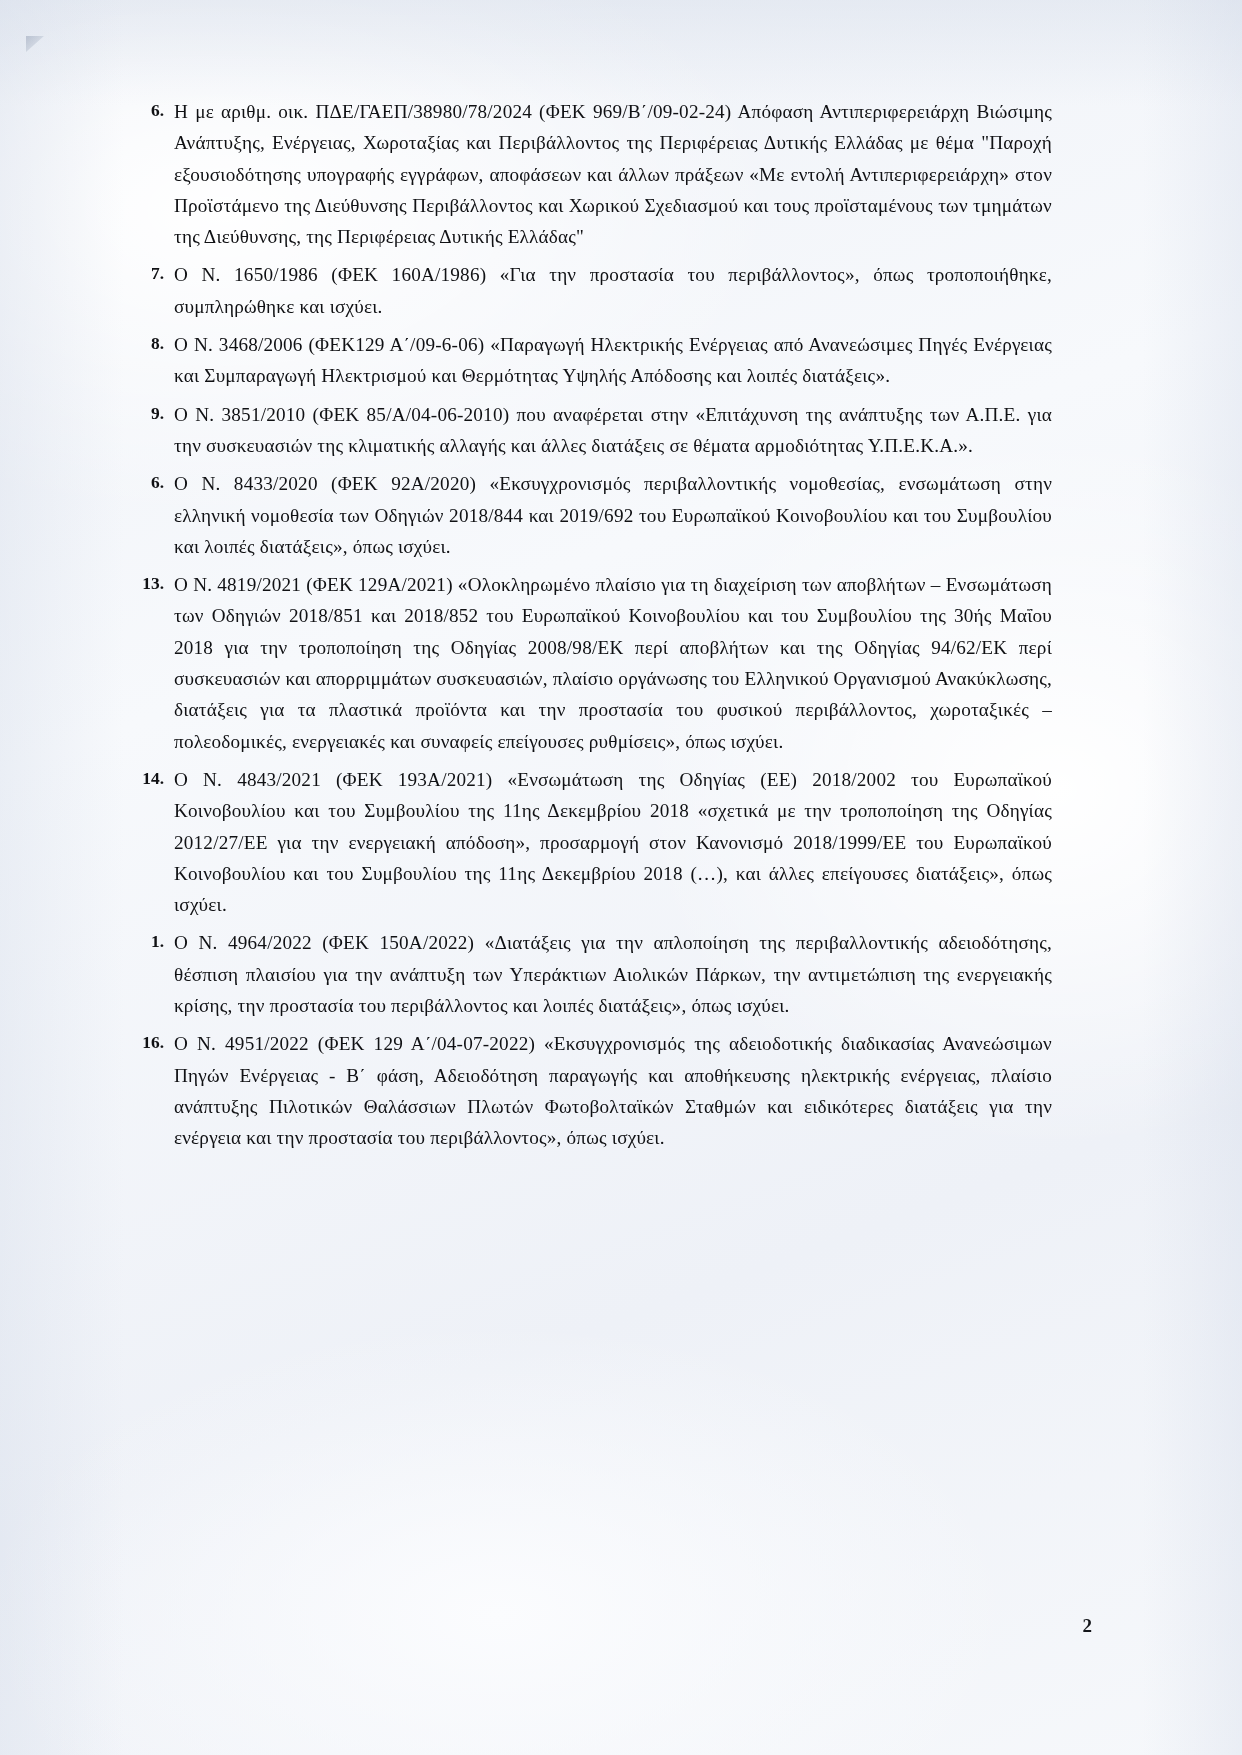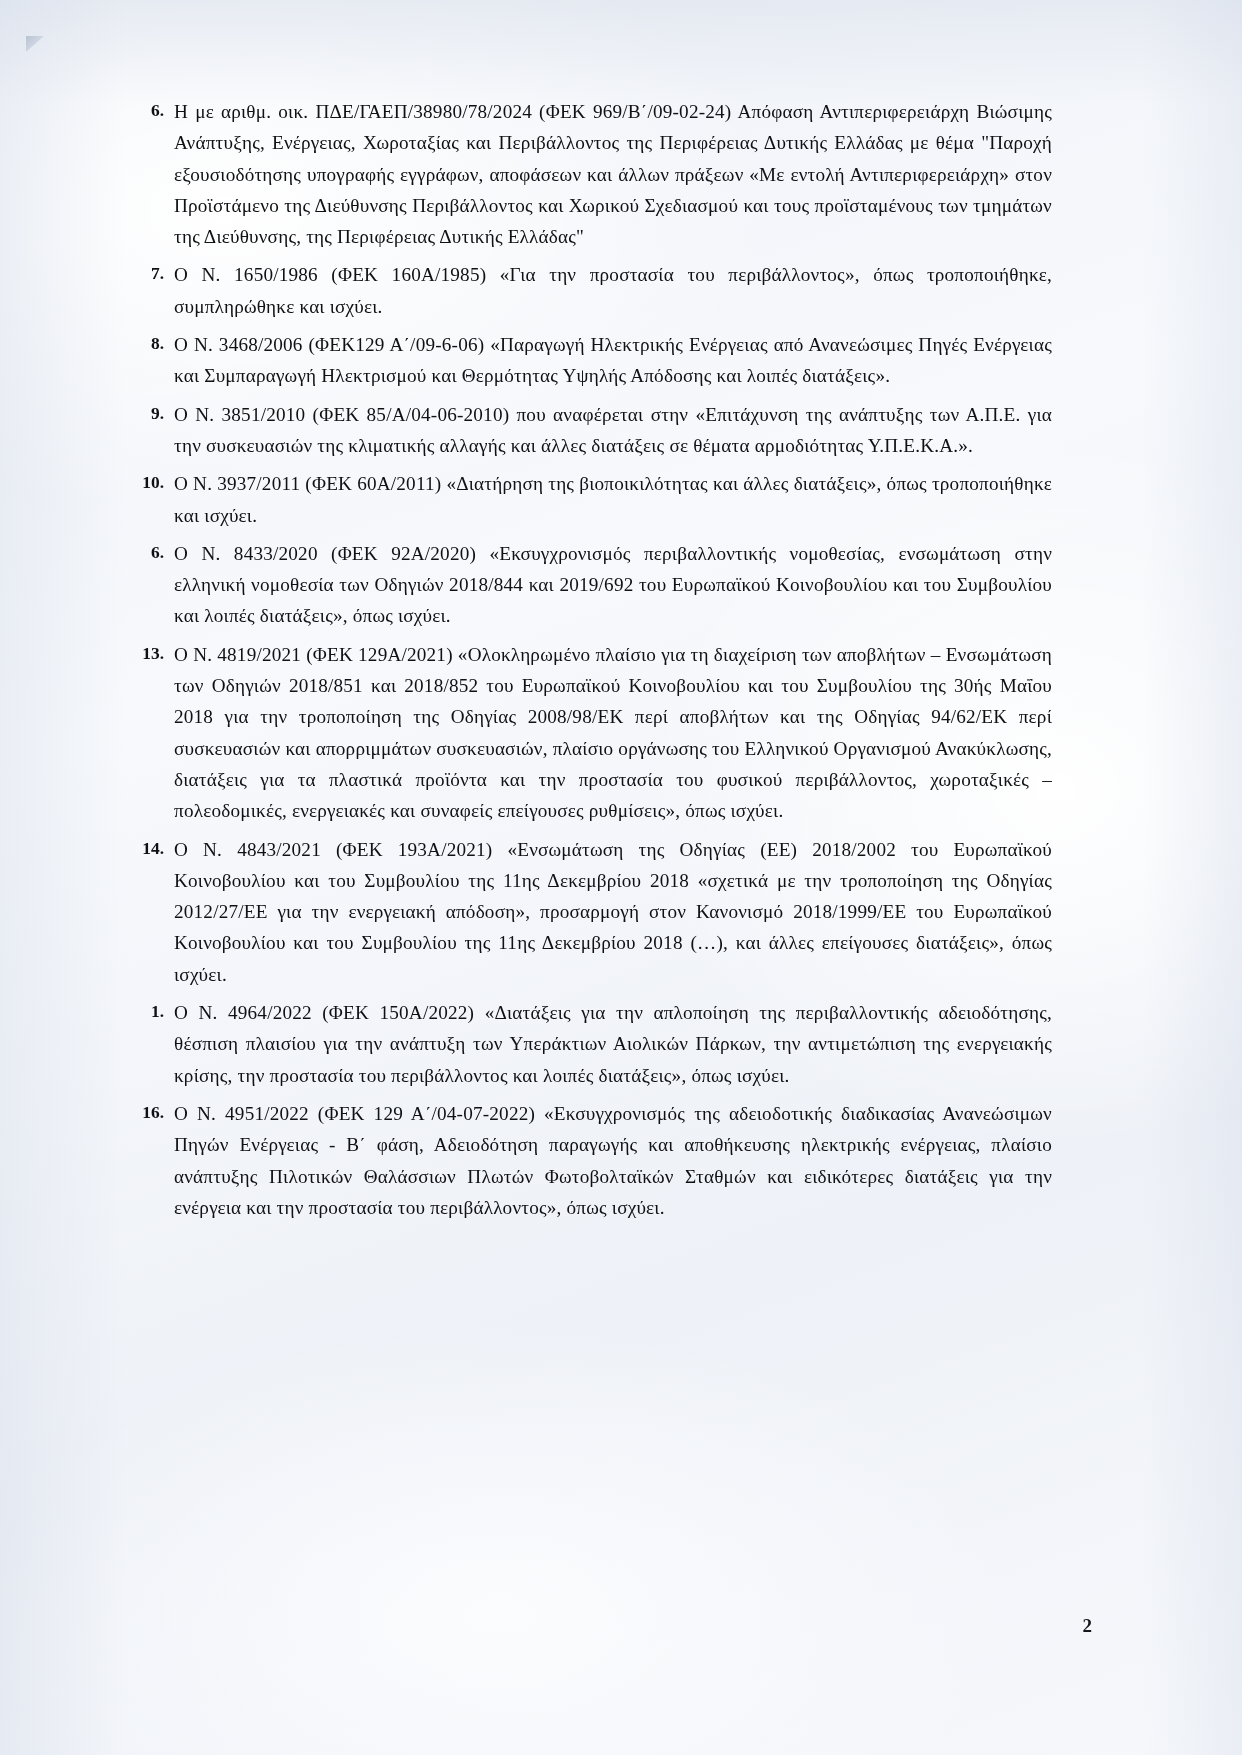--- a/index.html
+++ b/index.html
@@ -106,33 +106,29 @@
   <div class="corner-mark"></div>
 
   <div class="content">
     <ol class="clauses">
         <li>
           <span class="num">6.</span>
           <span class="para"><span class="body-text rm">Η με αριθμ. οικ. ΠΔΕ/ΓΑΕΠ/38980/78/2024 (ΦΕΚ 969/Β΄/09-02-24) Απόφαση Αντιπεριφερειάρχη Βιώσιμης Ανάπτυξης, Ενέργειας, Χωροταξίας και Περιβάλλοντος της Περιφέρειας Δυτικής Ελλάδας με θέμα "Παροχή εξουσιοδότησης υπογραφής εγγράφων, αποφάσεων και άλλων πράξεων «Με εντολή Αντιπεριφερειάρχη» στον Προϊστάμενο της Διεύθυνσης Περιβάλλοντος και Χωρικού Σχεδιασμού και τους προϊσταμένους των τμημάτων της Διεύθυνσης, της Περιφέρειας Δυτικής Ελλάδας"</span></span>
         </li>
         <li>
           <span class="num">7.</span>
-          <span class="para"><span class="body-text rm">Ο Ν. 1650/1986 (ΦΕΚ 160Α/1985) </span><span class="body-text it">«Για την προστασία του περιβάλλοντος»</span><span class="body-text rm">, όπως τροποποιήθηκε, συμπληρώθηκε και ισχύει.</span></span>
+          <span class="para"><span class="body-text rm">Ο Ν. 1650/1986 (ΦΕΚ 160Α/1986) </span><span class="body-text it">«Για την προστασία του περιβάλλοντος»</span><span class="body-text rm">, όπως τροποποιήθηκε, συμπληρώθηκε και ισχύει.</span></span>
         </li>
         <li>
           <span class="num">8.</span>
           <span class="para"><span class="body-text rm">Ο Ν. 3468/2006 (ΦΕΚ129 Α΄/09-6-06) </span><span class="body-text it">«Παραγωγή Ηλεκτρικής Ενέργειας από Ανανεώσιμες Πηγές Ενέργειας και Συμπαραγωγή Ηλεκτρισμού και Θερμότητας Υψηλής Απόδοσης και λοιπές διατάξεις».</span></span>
         </li>
         <li>
           <span class="num">9.</span>
           <span class="para"><span class="body-text rm">Ο Ν. 3851/2010 (ΦΕΚ 85/Α/04-06-2010) που αναφέρεται στην </span><span class="body-text it">«Επιτάχυνση της ανάπτυξης των Α.Π.Ε. για την συσκευασιών της κλιματικής αλλαγής και άλλες διατάξεις σε θέματα αρμοδιότητας Υ.Π.Ε.Κ.Α.».</span></span>
-        </li>
-        <li>
-          <span class="num">10.</span>
-          <span class="para"><span class="body-text rm">Ο Ν. 3937/2011 (ΦΕΚ 60Α/2011) </span><span class="body-text it">«Διατήρηση της βιοποικιλότητας και άλλες διατάξεις»</span><span class="body-text rm">, όπως τροποποιήθηκε και ισχύει.</span></span>
         </li>
         <li>
           <span class="num">6.</span>
           <span class="para"><span class="body-text rm">Ο Ν. 8433/2020 (ΦΕΚ 92Α/2020) </span><span class="body-text it">«Εκσυγχρονισμός περιβαλλοντικής νομοθεσίας, ενσωμάτωση στην ελληνική νομοθεσία των Οδηγιών 2018/844 και 2019/692 του Ευρωπαϊκού Κοινοβουλίου και του Συμβουλίου και λοιπές διατάξεις»</span><span class="body-text rm">, όπως ισχύει.</span></span>
         </li>
         <li>
           <span class="num">13.</span>
           <span class="para"><span class="body-text rm">Ο Ν. 4819/2021 (ΦΕΚ 129Α/2021) </span><span class="body-text it">«Ολοκληρωμένο πλαίσιο για τη διαχείριση των αποβλήτων – Ενσωμάτωση των Οδηγιών 2018/851 και 2018/852 του Ευρωπαϊκού Κοινοβουλίου και του Συμβουλίου της 30ής Μαΐου 2018 για την τροποποίηση της Οδηγίας 2008/98/ΕΚ περί αποβλήτων και της Οδηγίας 94/62/ΕΚ περί συσκευασιών και απορριμμάτων συσκευασιών, πλαίσιο οργάνωσης του Ελληνικού Οργανισμού Ανακύκλωσης, διατάξεις για τα πλαστικά προϊόντα και την προστασία του φυσικού περιβάλλοντος, χωροταξικές – πολεοδομικές, ενεργειακές και συναφείς επείγουσες ρυθμίσεις»</span><span class="body-text rm">, όπως ισχύει.</span></span>
         </li>
         <li>

